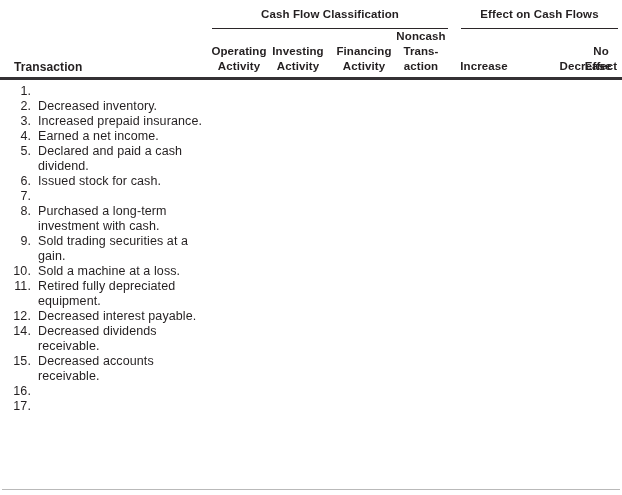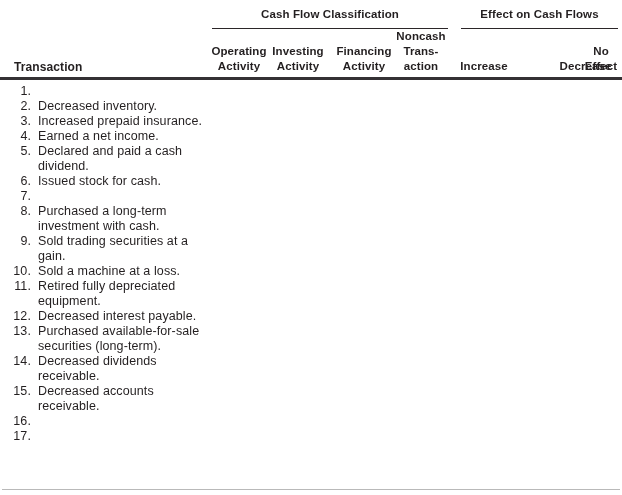--- a/index.html
+++ b/index.html
@@ -175,25 +175,20 @@
       <div class="tx-row">
         <span class="tx-num">11.</span>
         <span class="tx-text">Retired fully depreciated
 equipment.</span>
       </div>
       <div class="tx-row">
         <span class="tx-num">12.</span>
         <span class="tx-text">Decreased interest payable.</span>
       </div>
       <div class="tx-row">
-        <span class="tx-num">13.</span>
-        <span class="tx-text">Purchased available-for-sale
-securities (long-term).</span>
-      </div>
-      <div class="tx-row">
         <span class="tx-num">14.</span>
         <span class="tx-text">Decreased dividends
 receivable.</span>
       </div>
       <div class="tx-row">
         <span class="tx-num">15.</span>
         <span class="tx-text">Decreased accounts
 receivable.</span>
       </div>
       <div class="tx-row">

